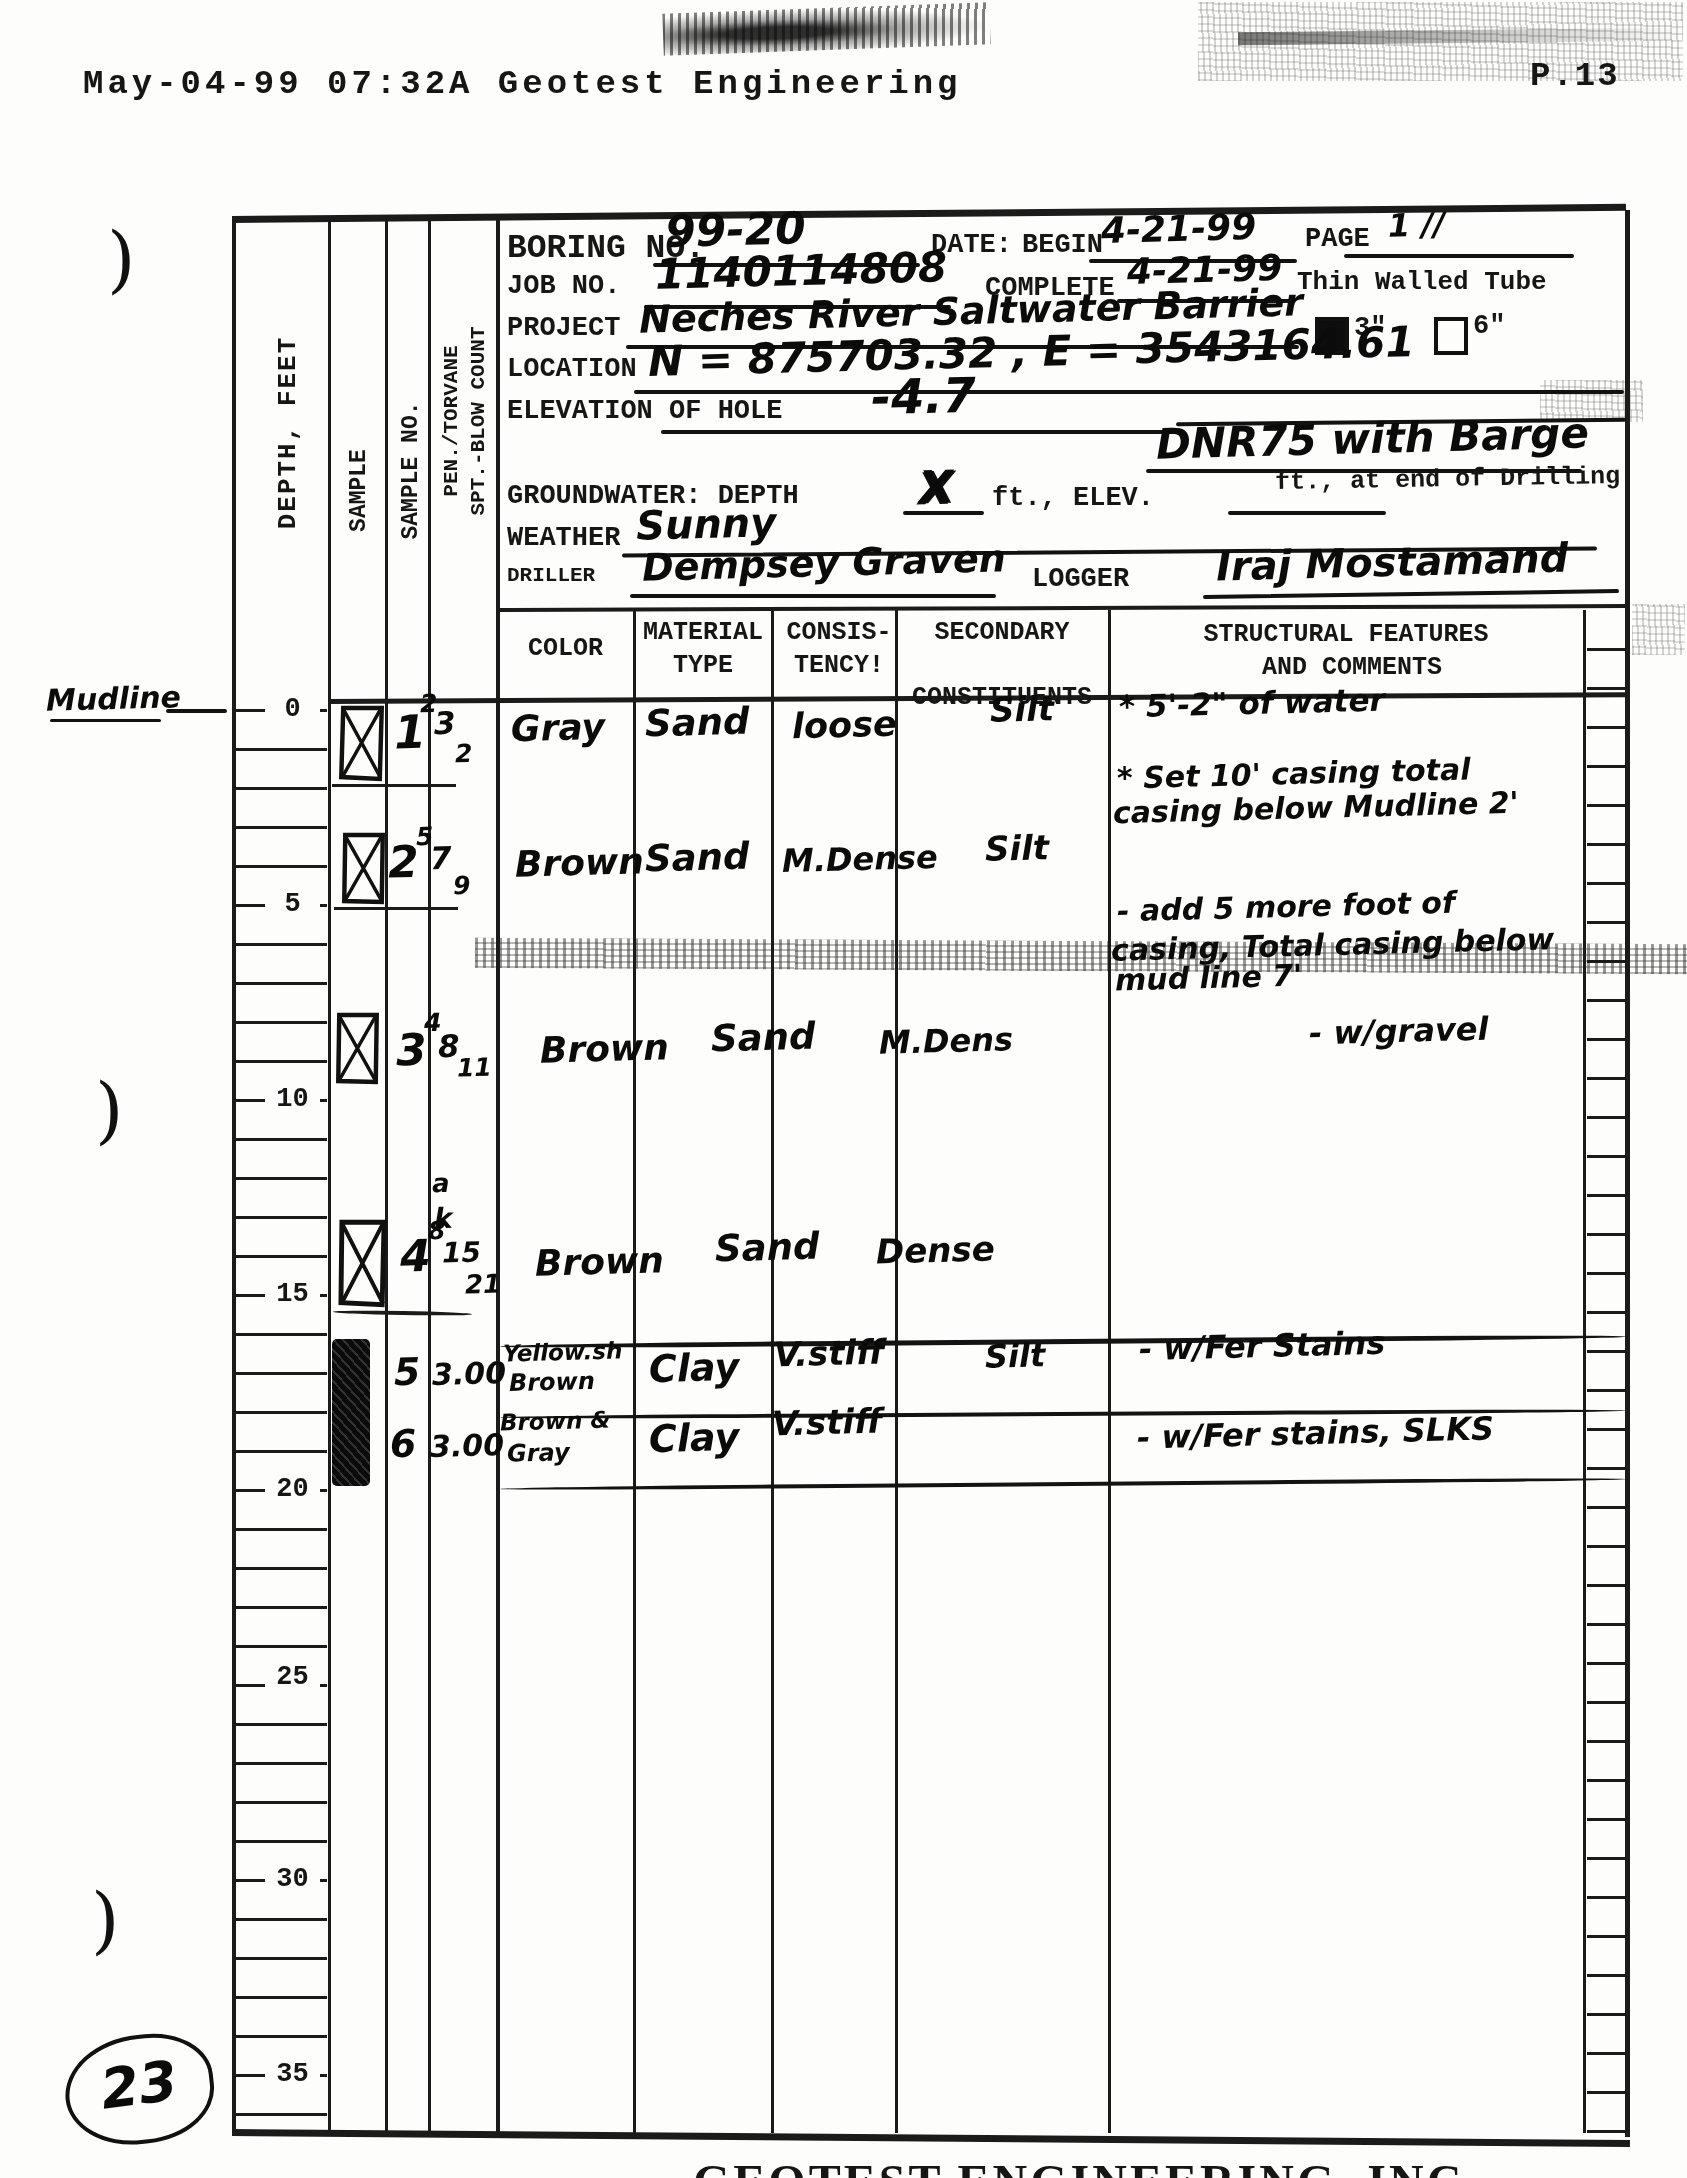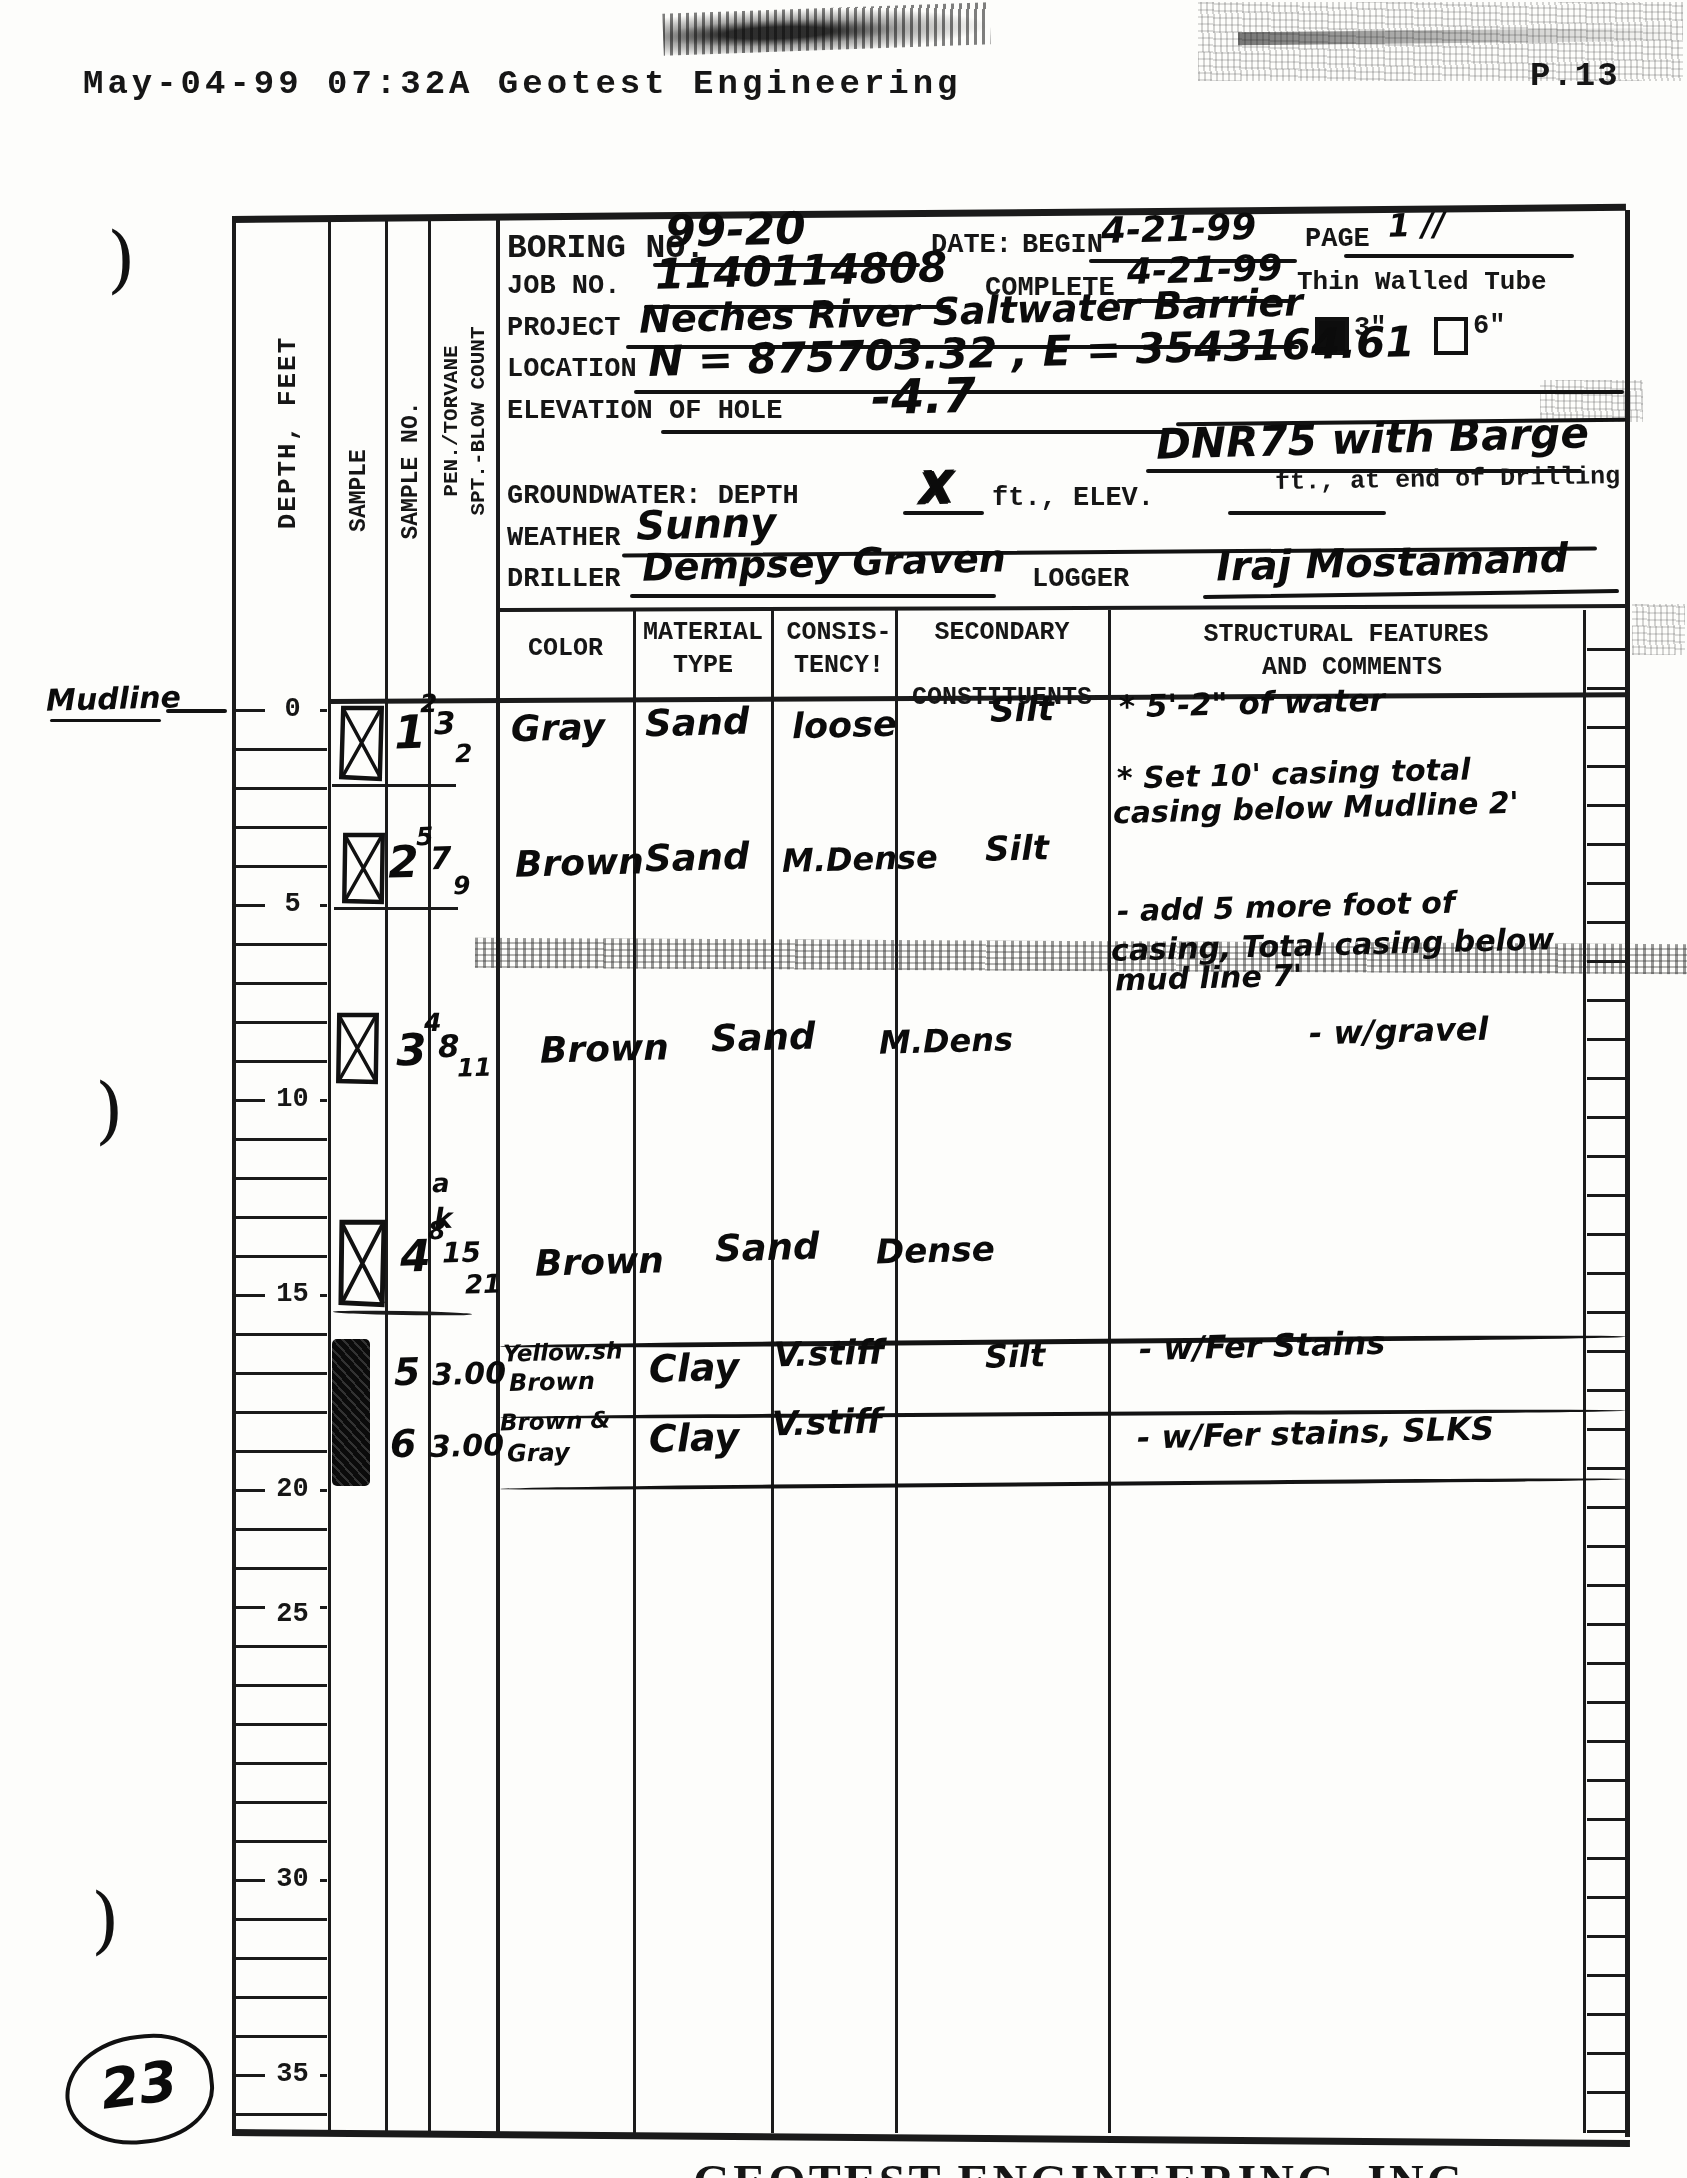--- a/index.html
+++ b/index.html
@@ -62,21 +62,21 @@
   <div class="wavy" style="left:500px;top:1482px;width:1127px;height:4px;transform:rotate(-0.5deg);"></div>
 
   <div class="ticks" style="left:236px;top:709px;width:91px;height:1432px;"></div>
   <div class="ticks" style="left:1587px;top:648px;width:39px;height:1488px;"></div>
 
   <div class="dlabel type" style="left:265px;top:694px;">0</div>
   <div class="dlabel type" style="left:265px;top:889px;">5</div>
   <div class="dlabel type" style="left:265px;top:1084px;">10</div>
   <div class="dlabel type" style="left:265px;top:1279px;">15</div>
   <div class="dlabel type" style="left:265px;top:1474px;">20</div>
-  <div class="dlabel type" style="left:265px;top:1599px;">25</div>
+  <div class="dlabel type" style="left:265px;top:1662px;">25</div>
   <div class="dlabel type" style="left:265px;top:1864px;">30</div>
   <div class="dlabel type" style="left:265px;top:2059px;">35</div>
 
   <div class="abs type rot" style="left:273px;top:566px;width:267px;font-size:26px;letter-spacing:2px;">DEPTH, FEET</div>
   <div class="abs type rot" style="left:346px;top:572px;width:163px;font-size:23px;">SAMPLE</div>
   <div class="abs type rot" style="left:398px;top:572px;width:203px;font-size:23px;">SAMPLE NO.</div>
   <div class="abs type rot" style="left:438px;top:562px;width:282px;font-size:21px;line-height:27px;">
     <span style="display:block;">PEN./TORVANE</span>
     <span style="display:block;">SPT.-BLOW COUNT</span>
   </div>
@@ -124,21 +124,21 @@
   <div class="abs hand" style="left:919px;top:461px;font-size:44px;text-shadow:2px 1px 0 #111,-1px 2px 0 #111;">X</div>
   <div class="ul" style="left:903px;top:511px;width:81px;"></div>
   <div class="abs type" style="left:992px;top:483px;font-size:27px;">ft., ELEV.</div>
   <div class="ul" style="left:1228px;top:511px;width:158px;"></div>
   <div class="abs type" style="left:1275px;top:465px;font-size:25px;transform:rotate(-1deg);">ft., at end of Drilling</div>
 
   <div class="abs type" style="left:507px;top:523px;font-size:27px;">WEATHER</div>
   <div class="abs hand" style="left:636px;top:501px;font-size:40px;">Sunny</div>
   <div class="ul" style="left:622px;top:550px;width:975px;transform:rotate(-0.4deg);"></div>
 
-  <div class="abs type" style="left:507px;top:564px;font-size:27px;">DRILLER</div>
+  <div class="abs type" style="left:507px;top:564px;font-size:21px;">DRILLER</div>
   <div class="abs hand" style="left:642px;top:541px;font-size:38px;">Dempsey Graven</div>
   <div class="ul" style="left:630px;top:594px;width:366px;"></div>
   <div class="abs type" style="left:1032px;top:564px;font-size:27px;">LOGGER</div>
   <div class="abs hand" style="left:1216px;top:539px;font-size:40px;">Iraj Mostamand</div>
   <div class="ul" style="left:1203px;top:592px;width:416px;transform:rotate(-0.8deg);"></div>
 
   <div class="colhead type" style="left:498px;width:135px;top:632px;">COLOR</div>
   <div class="colhead type" style="left:634px;width:138px;top:616px;">
     <span style="display:block;">MATERIAL</span>
     <span style="display:block;">TYPE</span>

